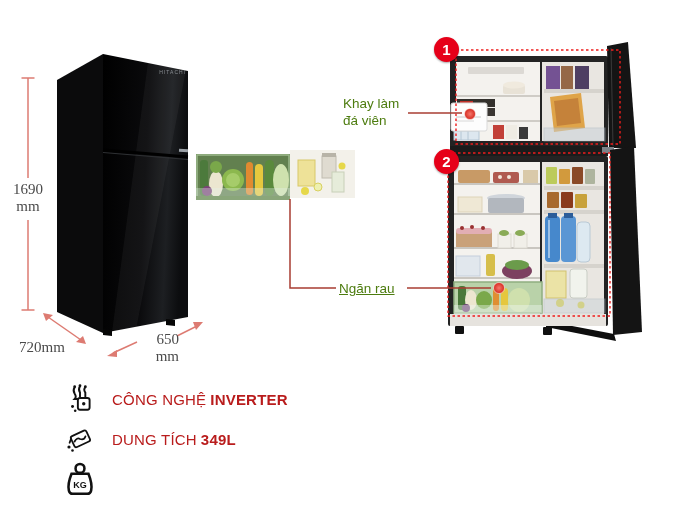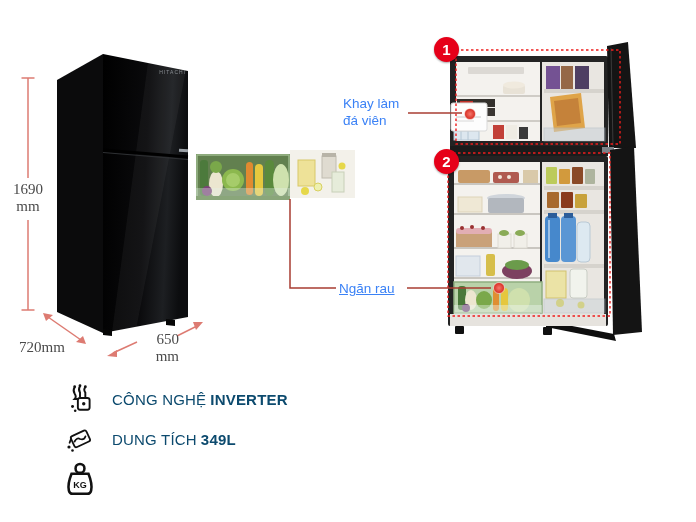--- a/index.html
+++ b/index.html
@@ -10,36 +10,36 @@
 
   .brand-label{left:140px;top:69px;width:46px;text-align:right;font-size:5px;
                letter-spacing:1px;color:#8b8f94;}
 
   .dim{color:#4a4a4a;font-size:15px;line-height:17px;font-family:Liberation Serif, serif;}
   .dim-height{left:6px;top:181px;width:44px;text-align:center;}
   .dim-depth{left:19px;top:339px;}
   .dim-width{left:139px;top:331px;width:40px;text-align:right;}
   .dim span{display:block;}
 
-  .callout-label{font-size:13.5px;line-height:17px;color:#3b82f6;}
+  .callout-label{font-size:13.5px;line-height:17px;color:#4d7c0f;}
   .ice-label{left:343px;top:95px;}
   .ice-label span{display:block;}
   .veg-label{left:339px;top:280px;text-decoration:underline;}
 
   .badge{position:absolute;z-index:4;width:25px;height:25px;border-radius:50%;
          background:#e60019;color:#fff;font-weight:bold;font-size:15px;
          display:flex;align-items:center;justify-content:center;
          box-shadow:0 1px 2px rgba(0,0,0,.35);}
   .badge-1{left:434px;top:37px;}
   .badge-2{left:434px;top:149px;}
 
   .feat-row{position:absolute;left:62px;width:280px;height:36px;z-index:3;
             display:flex;align-items:center;}
   .feat-row .ic{width:36px;display:flex;justify-content:center;align-items:flex-start;flex:0 0 36px;}
-  .feat-row .tx{margin-left:14px;font-size:15px;letter-spacing:.2px;color:#0c4a6e;white-space:nowrap;}
+  .feat-row .tx{margin-left:14px;font-size:15px;letter-spacing:.2px;color:#b91c1c;white-space:nowrap;}
   .feat-row .tx b{margin-left:4px;}
   .feat-1{top:381px;} .feat-2{top:421px;} .feat-3{top:461px;}
 
   .sections{position:absolute;left:357px;top:379px;width:252px;z-index:3;}
   .sec-title{color:#cc1616;font-weight:bold;font-size:15.5px;line-height:19px;margin:0 0 3px 0;}
   .sec-desc{font-size:15px;line-height:20px;color:#333;margin:0;}
   .sec+.sec{margin-top:14px;}
 </style>
 </head>
 <body>

